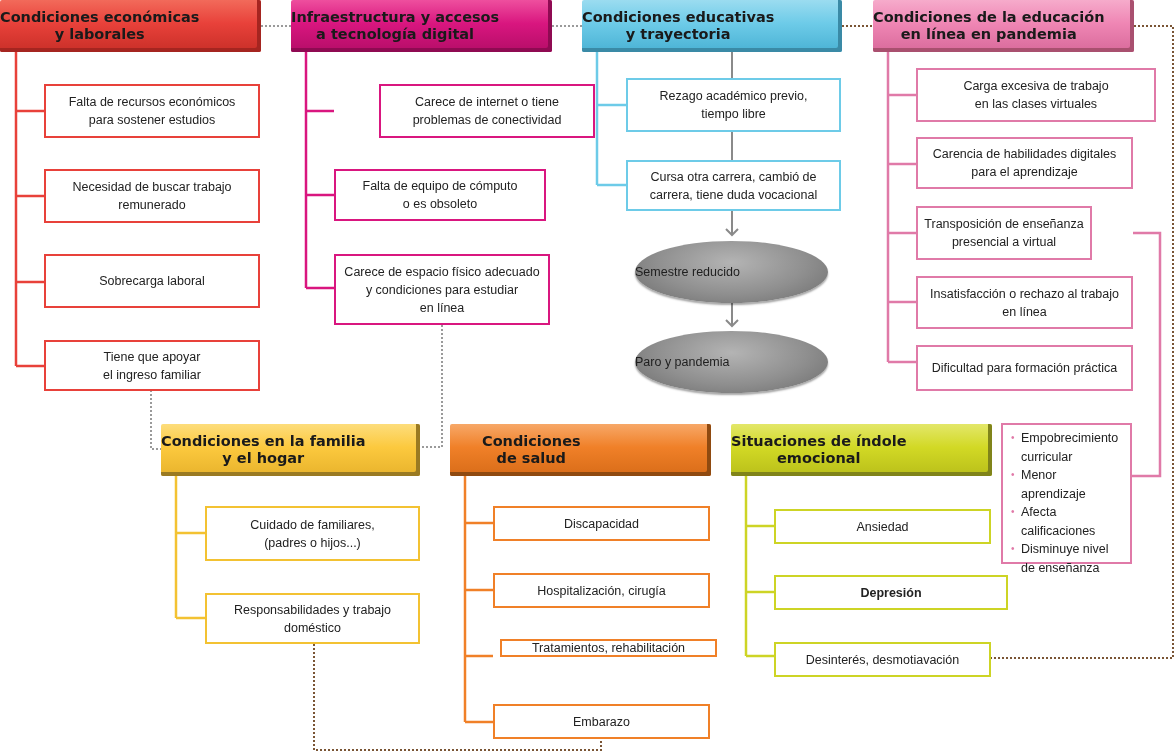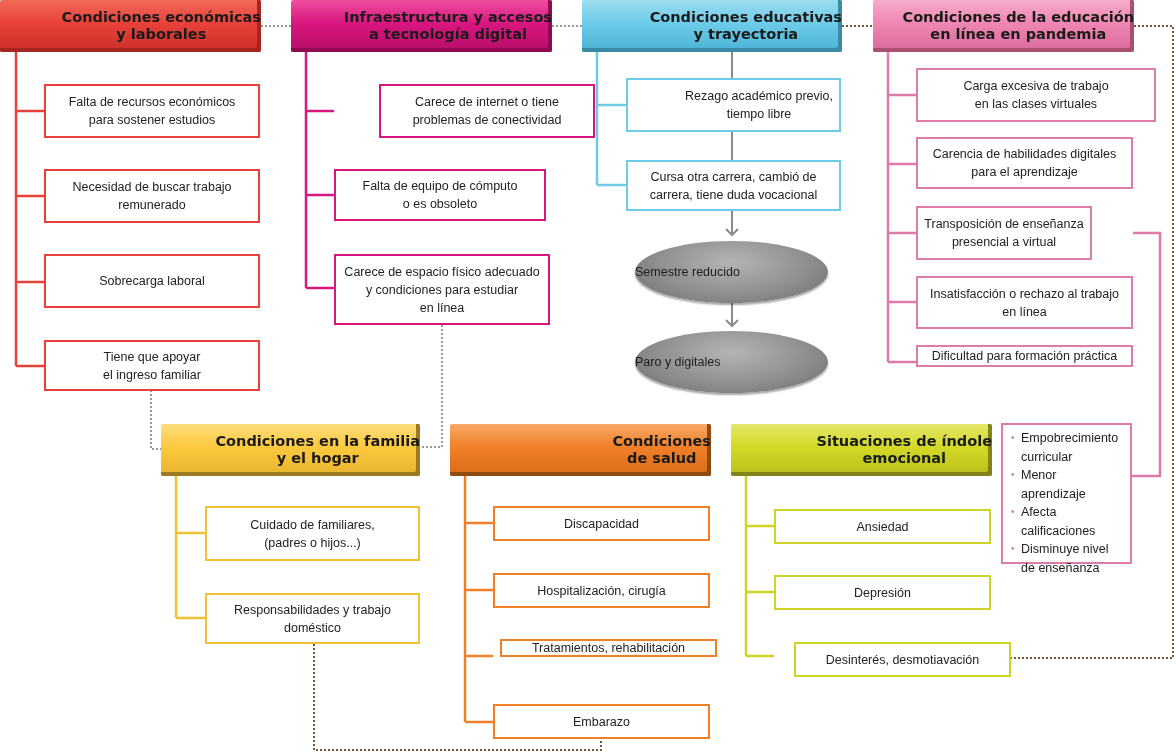--- a/index.html
+++ b/index.html
@@ -1,19 +1,19 @@
 <!DOCTYPE html>
 <html><head>
 <meta charset="utf-8">
 <style>
   html, body { margin:0; padding:0; background:#ffffff; }
   body { width:1176px; height:755px; position:relative; overflow:hidden;
          font-family:"DejaVu Sans", sans-serif; }
   #lines { position:absolute; left:0; top:0; width:1176px; height:755px; pointer-events:none; }
-  .hdr { position:absolute; display:flex; align-items:center; justify-content:flex-end;
+  .hdr { position:absolute; display:flex; align-items:center; justify-content:flex-start;
          text-align:center; font-family:"DejaVu Sans", sans-serif; font-weight:bold;
          font-size:14.5px; line-height:17px; color:#1a1a1a; box-sizing:border-box;
          border-radius:2px; }
   .hdr span { white-space:pre-line; }
   .box { position:absolute; background:#fff; box-sizing:border-box; display:flex;
          align-items:center; justify-content:center; text-align:center;
          font-family:"Liberation Sans", sans-serif; font-size:12.5px; line-height:18px;
          color:#222; border:2px solid; padding:0 6px; }
   .box span { white-space:pre-line; }
   .ellipse { position:absolute; border-radius:50%; display:flex; align-items:center;
@@ -119,21 +119,21 @@
 y trayectoria</span>
 </div>
 <div class="hdr" style="left:873px;top:0;width:261px;height:52px;background:linear-gradient(180deg,#f6abcb 0%,#ef86b4 45%,#d96a9b 100%);box-shadow:inset -4px -4px 0 #a9506f;">
   <span>Condiciones de la educación
 en línea en pandemia</span>
 </div>
 <div class="hdr" style="left:161px;top:424px;width:259px;height:52px;background:linear-gradient(180deg,#fddd7c 0%,#fcc93e 45%,#e8b32c 100%);box-shadow:inset -4px -4px 0 #9a7a22;">
   <span>Condiciones en la familia
 y el hogar</span>
 </div>
-<div class="hdr" style="left:450px;top:424px;width:261px;height:52px;background:linear-gradient(180deg,#f7a868 0%,#f08028 45%,#d86c18 100%);box-shadow:inset -4px -4px 0 #8f4a10;">
+<div class="hdr" style="left:450px;top:424px;width:261px;height:52px;background:linear-gradient(180deg,#f7a868 0%,#f08028 45%,#d86c18 100%);box-shadow:inset -4px -4px 0 #8f4a10;padding-left:32px;">
   <span>Condiciones
 de salud</span>
 </div>
 <div class="hdr" style="left:731px;top:424px;width:261px;height:52px;background:linear-gradient(180deg,#e3e76a 0%,#d2d925 45%,#b9bf1a 100%);box-shadow:inset -4px -4px 0 #80841a;">
   <span>Situaciones de índole
 emocional</span>
 </div>
 
 <div class="box" style="left:44px;top:84px;width:216px;height:54px;border-color:#e8413a;">
   <span>Falta de recursos económicos
@@ -158,52 +158,52 @@
 <div class="box" style="left:334px;top:169px;width:212px;height:52px;border-color:#d9167f;">
   <span>Falta de equipo de cómputo
 o es obsoleto</span>
   </div>
 <div class="box" style="left:334px;top:254px;width:216px;height:71px;border-color:#d9167f;">
   <span>Carece de espacio físico adecuado
 y condiciones para estudiar
 en línea</span>
   </div>
 
-<div class="box" style="left:626px;top:78px;width:215px;height:54px;border-color:#6dcbe8;justify-content:flex-end;">
+<div class="box" style="left:626px;top:78px;width:215px;height:54px;border-color:#6dcbe8;">
   <span>Rezago académico previo,
 tiempo libre</span>
   </div>
 <div class="box" style="left:626px;top:160px;width:215px;height:51px;border-color:#6dcbe8;">
   <span>Cursa otra carrera, cambió de
 carrera, tiene duda vocacional</span>
   </div>
 <div class="ellipse" style="left:635px;top:241px;width:193px;height:62px;">
   <span>Semestre reducido</span>
   </div>
 <div class="ellipse" style="left:635px;top:331px;width:193px;height:62px;">
-  <span>Paro y digitales</span>
+  <span>Paro y pandemia</span>
   </div>
 
 <div class="box" style="left:916px;top:68px;width:240px;height:54px;border-color:#e07aa8;">
   <span>Carga excesiva de trabajo
 en las clases virtuales</span>
   </div>
 <div class="box" style="left:916px;top:137px;width:217px;height:52px;border-color:#e07aa8;">
   <span>Carencia de habilidades digitales
 para el aprendizaje</span>
   </div>
 <div class="box" style="left:916px;top:206px;width:176px;height:54px;border-color:#e07aa8;">
   <span>Transposición de enseñanza
 presencial a virtual</span>
   </div>
 <div class="box" style="left:916px;top:276px;width:217px;height:53px;border-color:#e07aa8;justify-content:center;">
   <span>Insatisfacción o rechazo al trabajo
 en línea</span>
   </div>
-<div class="box" style="left:916px;top:345px;width:217px;height:22px;border-color:#e07aa8;text-align:right;">
+<div class="box" style="left:916px;top:345px;width:217px;height:46px;border-color:#e07aa8;text-align:right;">
   <span>Dificultad para formación práctica</span>
   </div>
 
 <div class="bullets" style="left:1001px;top:423px;width:131px;height:141px;">
   <ul>
     <li><span class="dot">•</span><span>Empobrecimiento
 curricular</span></li>
     <li><span class="dot">•</span><span>Menor aprendizaje</span></li>
     <li><span class="dot">•</span><span>Afecta
 calificaciones</span></li>
@@ -230,18 +230,18 @@
 <div class="box" style="left:493px;top:639px;width:217px;height:18px;border-color:#f08028;margin-left:7px;">
   <span>Tratamientos, rehabilitación</span>
   </div>
 <div class="box" style="left:493px;top:704px;width:217px;height:35px;border-color:#f08028;">
   <span>Embarazo</span>
   </div>
 
 <div class="box" style="left:774px;top:509px;width:217px;height:35px;border-color:#cdd425;">
   <span>Ansiedad</span>
   </div>
-<div class="box" style="left:774px;top:575px;width:217px;height:35px;border-color:#cdd425;">
+<div class="box" style="left:774px;top:575px;width:234px;height:35px;border-color:#cdd425;font-weight:bold;">
   <span>Depresión</span>
   </div>
-<div class="box" style="left:794px;top:642px;width:217px;height:35px;border-color:#cdd425;">
+<div class="box" style="left:774px;top:642px;width:217px;height:35px;border-color:#cdd425;">
   <span>Desinterés, desmotiavación</span>
   </div>
 
 </body></html>

